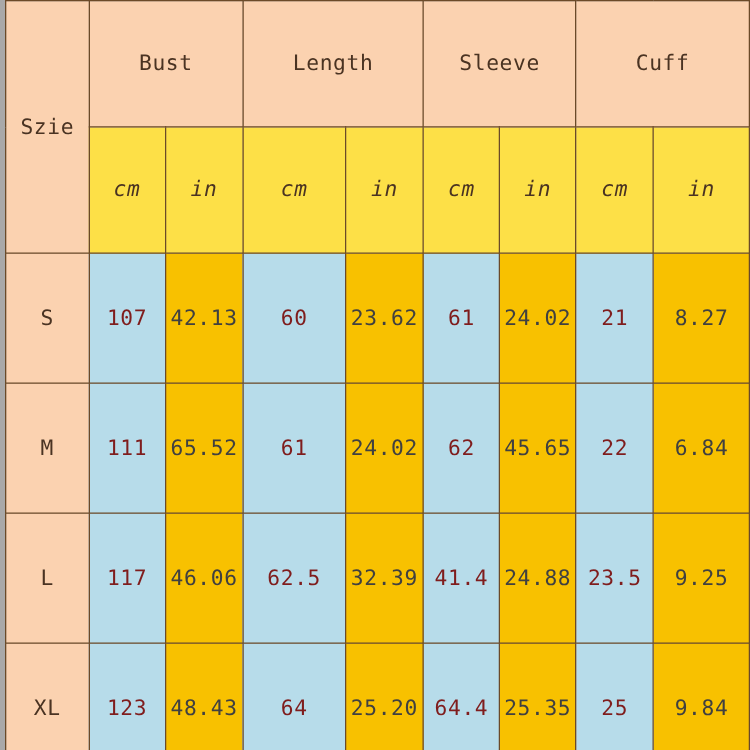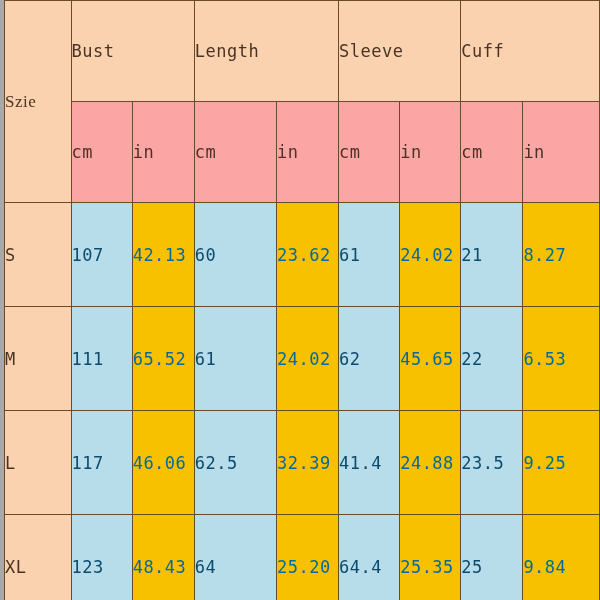--- a/index.html
+++ b/index.html
@@ -25,56 +25,56 @@
   table.size-chart {
     position: absolute;
     left: 4px;
     top: 0;
     width: 596px;
     border-collapse: collapse;
     table-layout: fixed;
   }
   table.size-chart td {
     border: 1px solid #6b4a28;
-    text-align: left;
+    text-align: center;
     vertical-align: middle;
     padding: 0;
     font-size: 17px;
     letter-spacing: 0.5px;
   }
   
   td.hdr {
     background: #FBD2B0;
     color: #4a3322;
     font-size: 18px;
   }
   td.hdr-size {
     background: #FBD2B0;
     color: #4a3322;
     font-size: 18px;
-    font-family: Liberation Serif, serif;
   }
   td.hdr-unit {
-    background: #fca5a5;
+    background: #fde047;
     color: #4a3322;
     font-size: 15px;
+    font-style: italic;
   }
   
   td.sizecell {
     background: #FBD2B0;
     color: #4a3322;
     font-size: 18px;
   }
   td.cm {
     background: #B7DCEA;
-    color: #0c4a6e;
+    color: #7f1d1d;
   }
   td.inch {
     background: #F8C100;
-    color: #0369a1;
+    color: #404040;
   }
   
   tr.row-head-top td { height: 100px; }
   tr.row-head-unit td { height: 100px; }
   tr.row-data td { height: 103px; }
 </style>
 </head>
 <body>
 
 <div id="page">
@@ -126,21 +126,21 @@
 
       <tr class="row-data">
         <td class="sizecell">M</td>
         <td class="cm">111</td>
         <td class="inch">65.52</td>
         <td class="cm">61</td>
         <td class="inch">24.02</td>
         <td class="cm">62</td>
         <td class="inch">45.65</td>
         <td class="cm">22</td>
-        <td class="inch">6.53</td>
+        <td class="inch">6.84</td>
       </tr>
 
       <tr class="row-data">
         <td class="sizecell">L</td>
         <td class="cm">117</td>
         <td class="inch">46.06</td>
         <td class="cm">62.5</td>
         <td class="inch">32.39</td>
         <td class="cm">41.4</td>
         <td class="inch">24.88</td>

